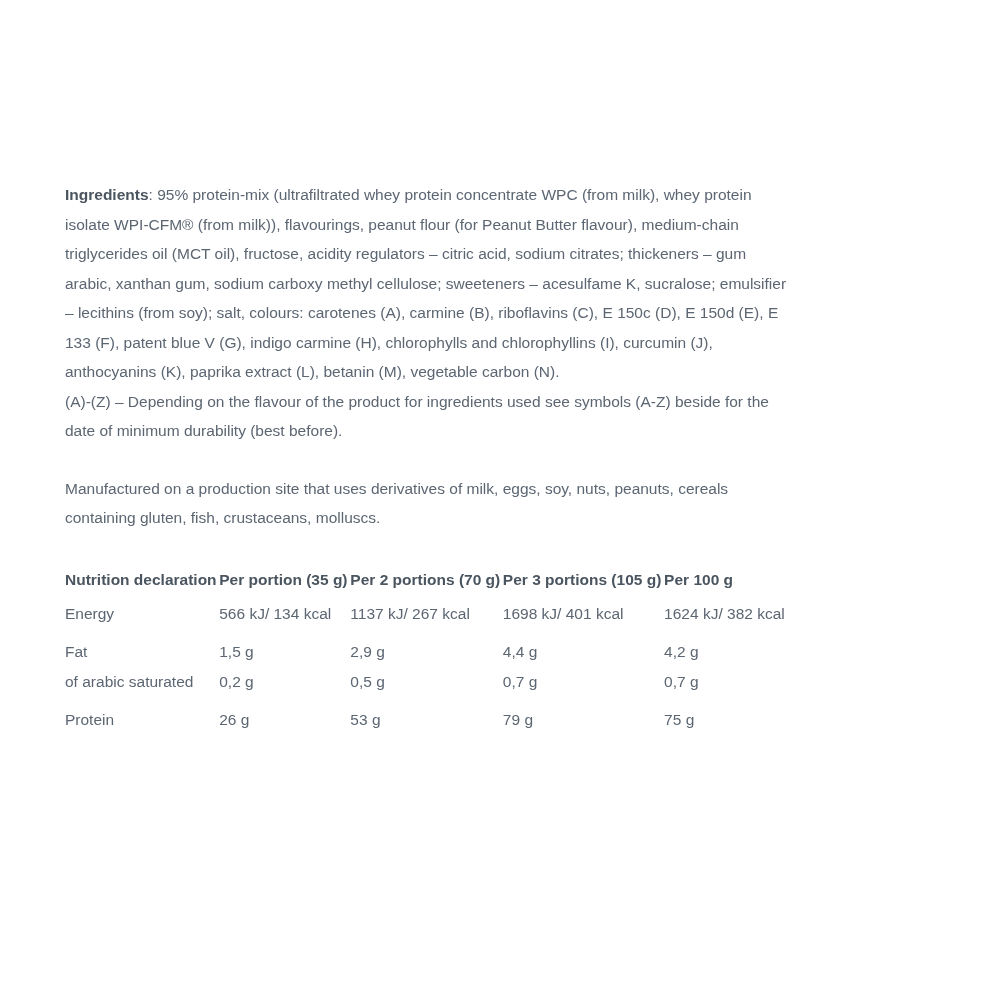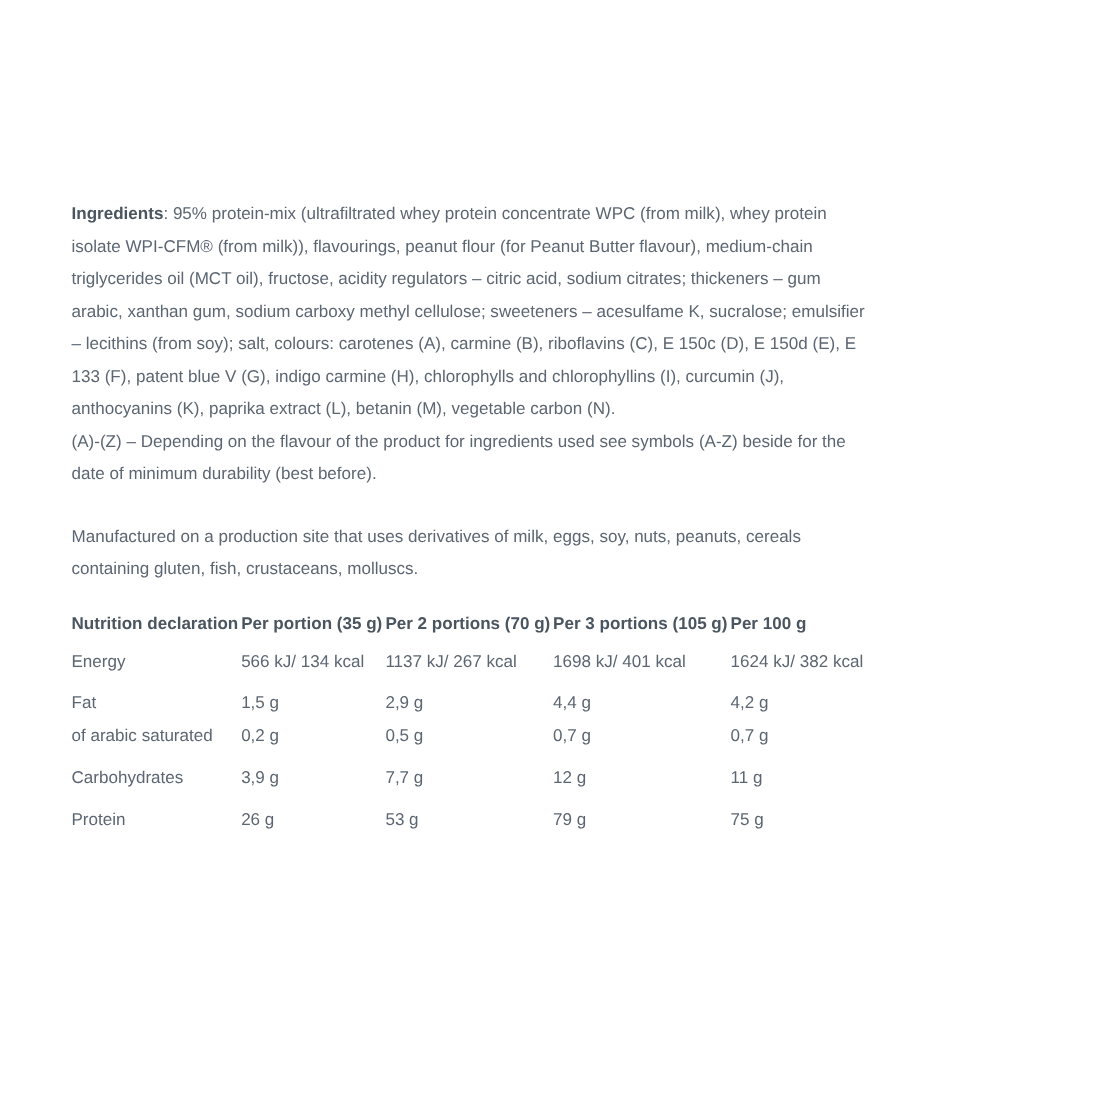--- a/index.html
+++ b/index.html
@@ -40,21 +40,21 @@
     margin: 0;
   }
   .manufactured {
     font-size: 15.5px;
     line-height: 29.5px;
     color: #5c6672;
     max-width: 818px;
     margin: 28px 0 0 0;
   }
   table.nutrition {
-    margin-top: 26px;
+    margin-top: 38px;
     border-collapse: collapse;
     font-size: 15.5px;
     color: #5c6672;
   }
   table.nutrition th {
     text-align: left;
     font-weight: 700;
     color: #4a5560;
     padding: 0 0 10px 0;
     vertical-align: bottom;
@@ -112,27 +112,20 @@
         <td class="c4">4,2 g</td>
       </tr>
       <tr>
         <td class="c0">of arabic saturated</td>
         <td class="c1">0,2 g</td>
         <td class="c2">0,5 g</td>
         <td class="c3">0,7 g</td>
         <td class="c4">0,7 g</td>
       </tr>
       <tr class="gap">
-        <td class="c0">Carbohydrates</td>
-        <td class="c1">3,9 g</td>
-        <td class="c2">7,7 g</td>
-        <td class="c3">12 g</td>
-        <td class="c4">11 g</td>
-      </tr>
-      <tr class="gap">
         <td class="c0">Protein</td>
         <td class="c1">26 g</td>
         <td class="c2">53 g</td>
         <td class="c3">79 g</td>
         <td class="c4">75 g</td>
       </tr>
     </tbody>
   </table>
 
 </div>

